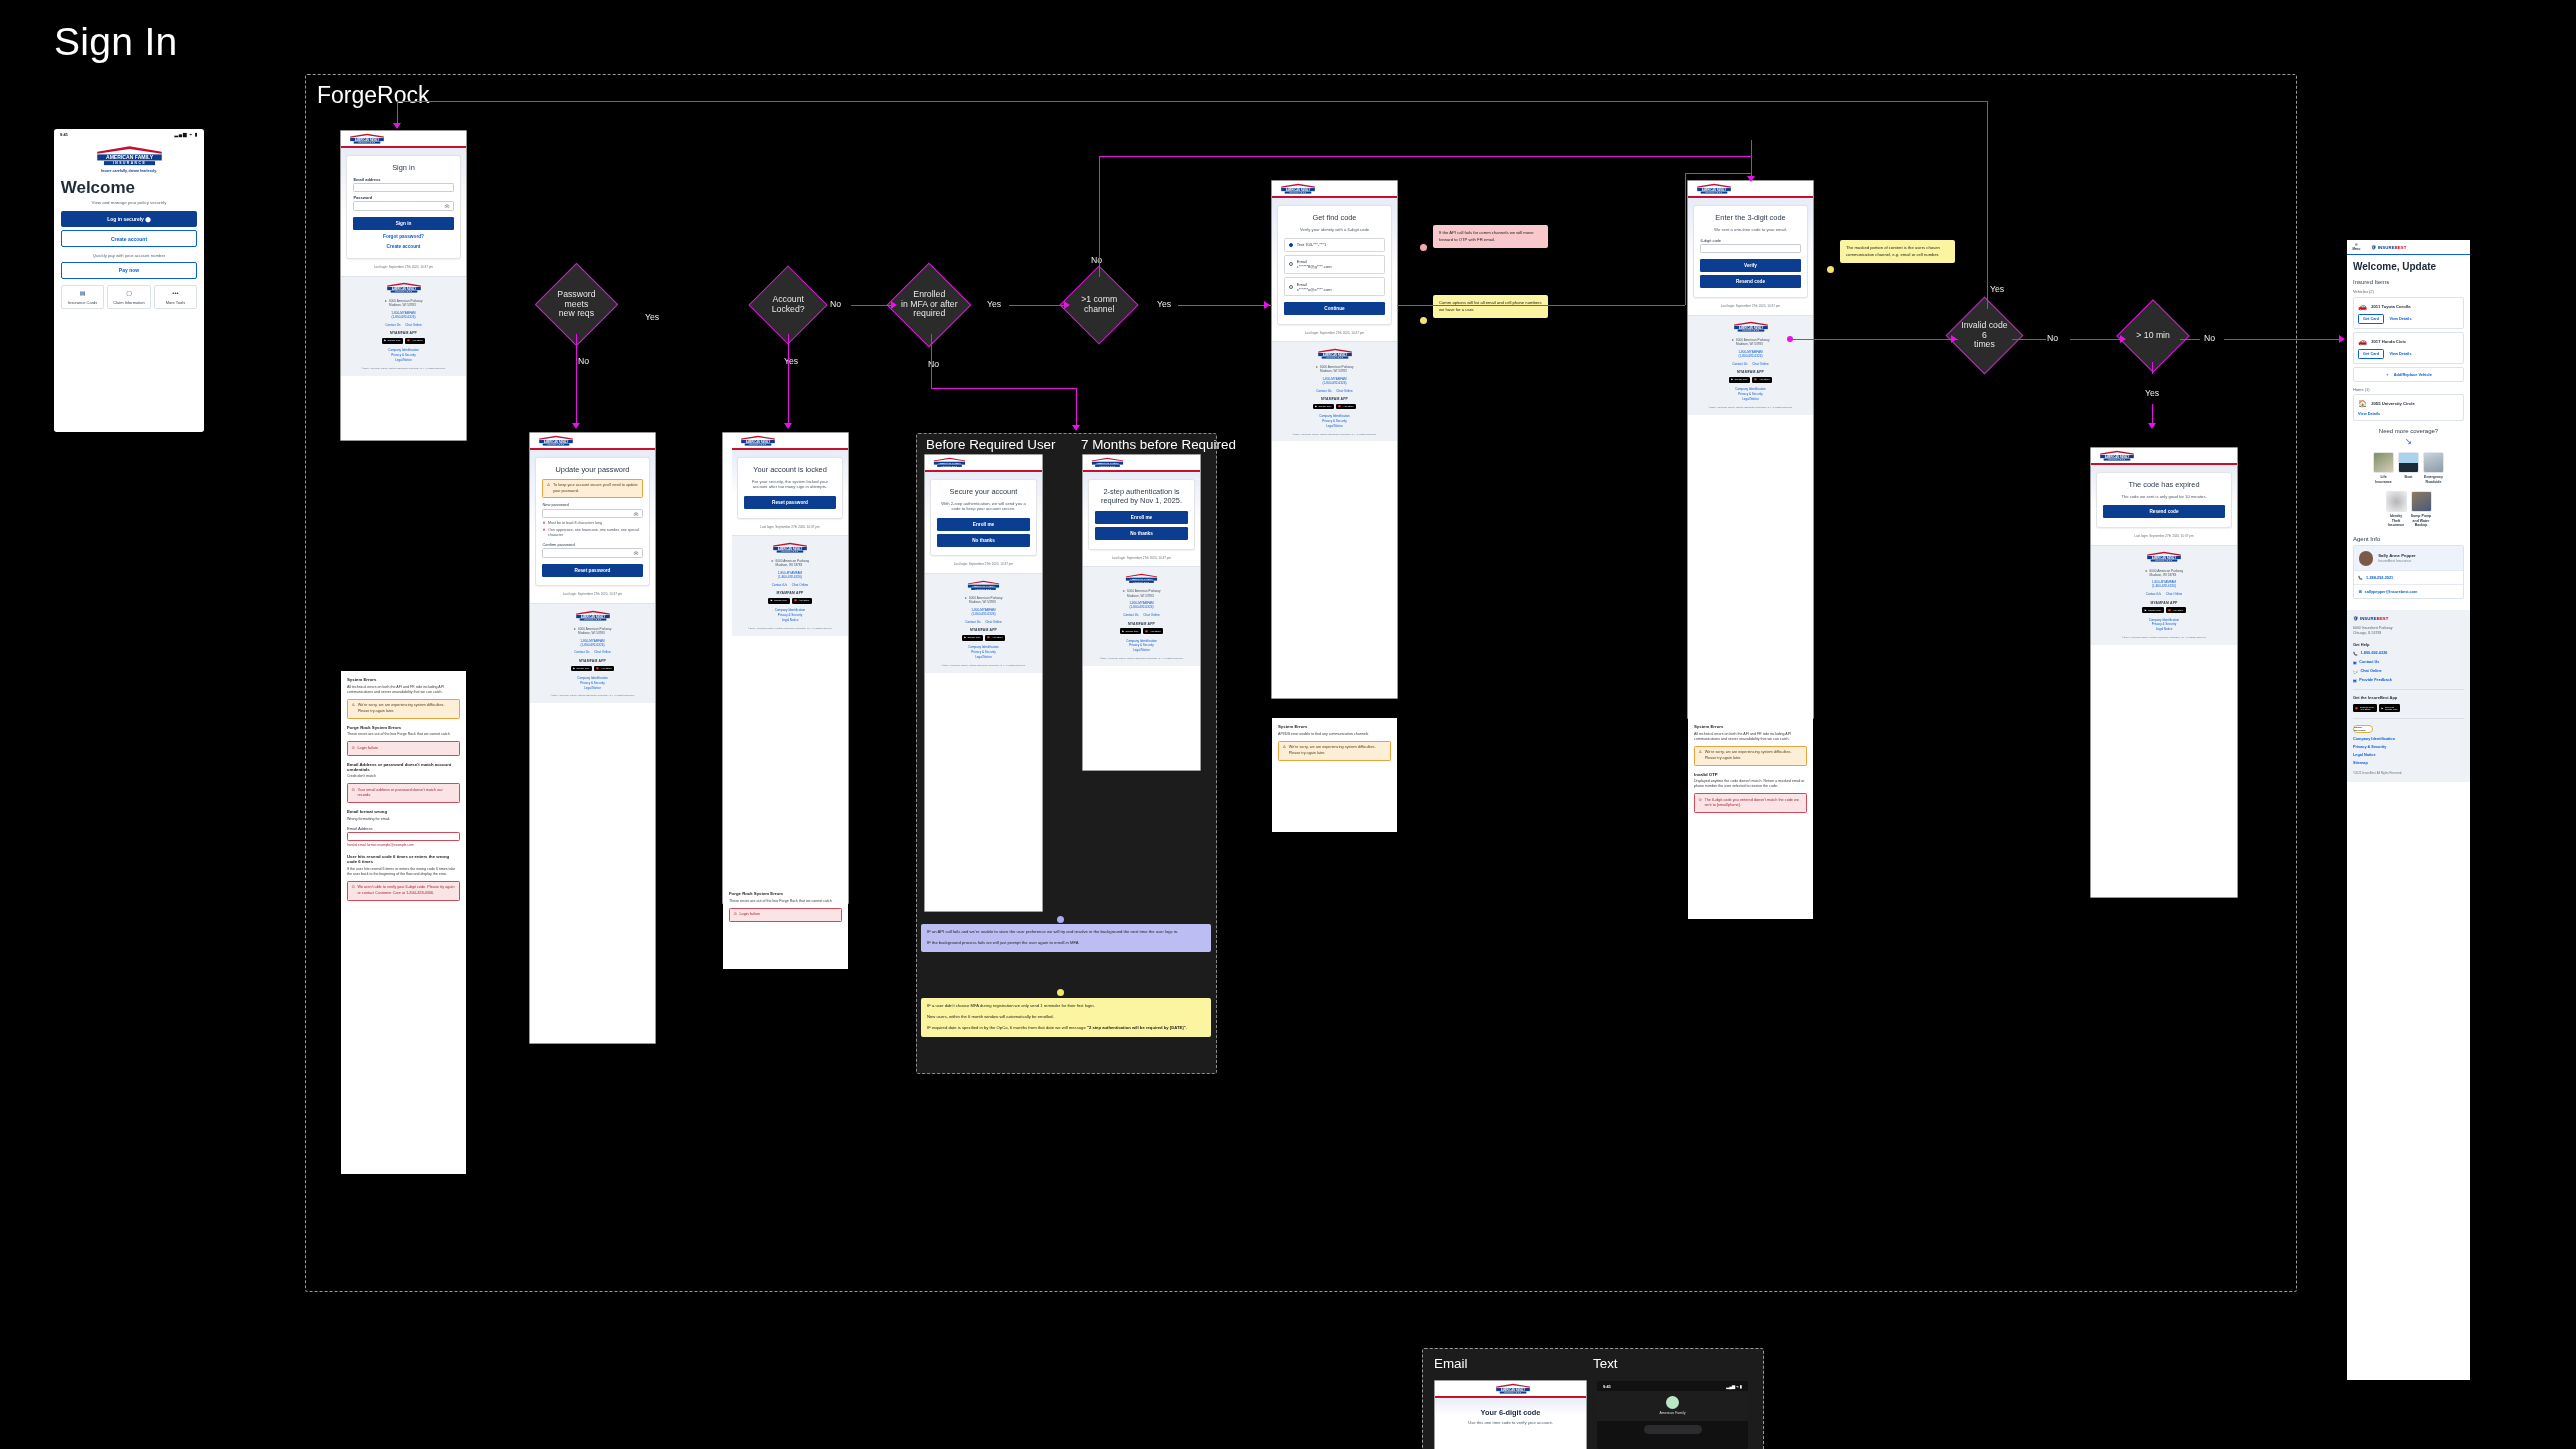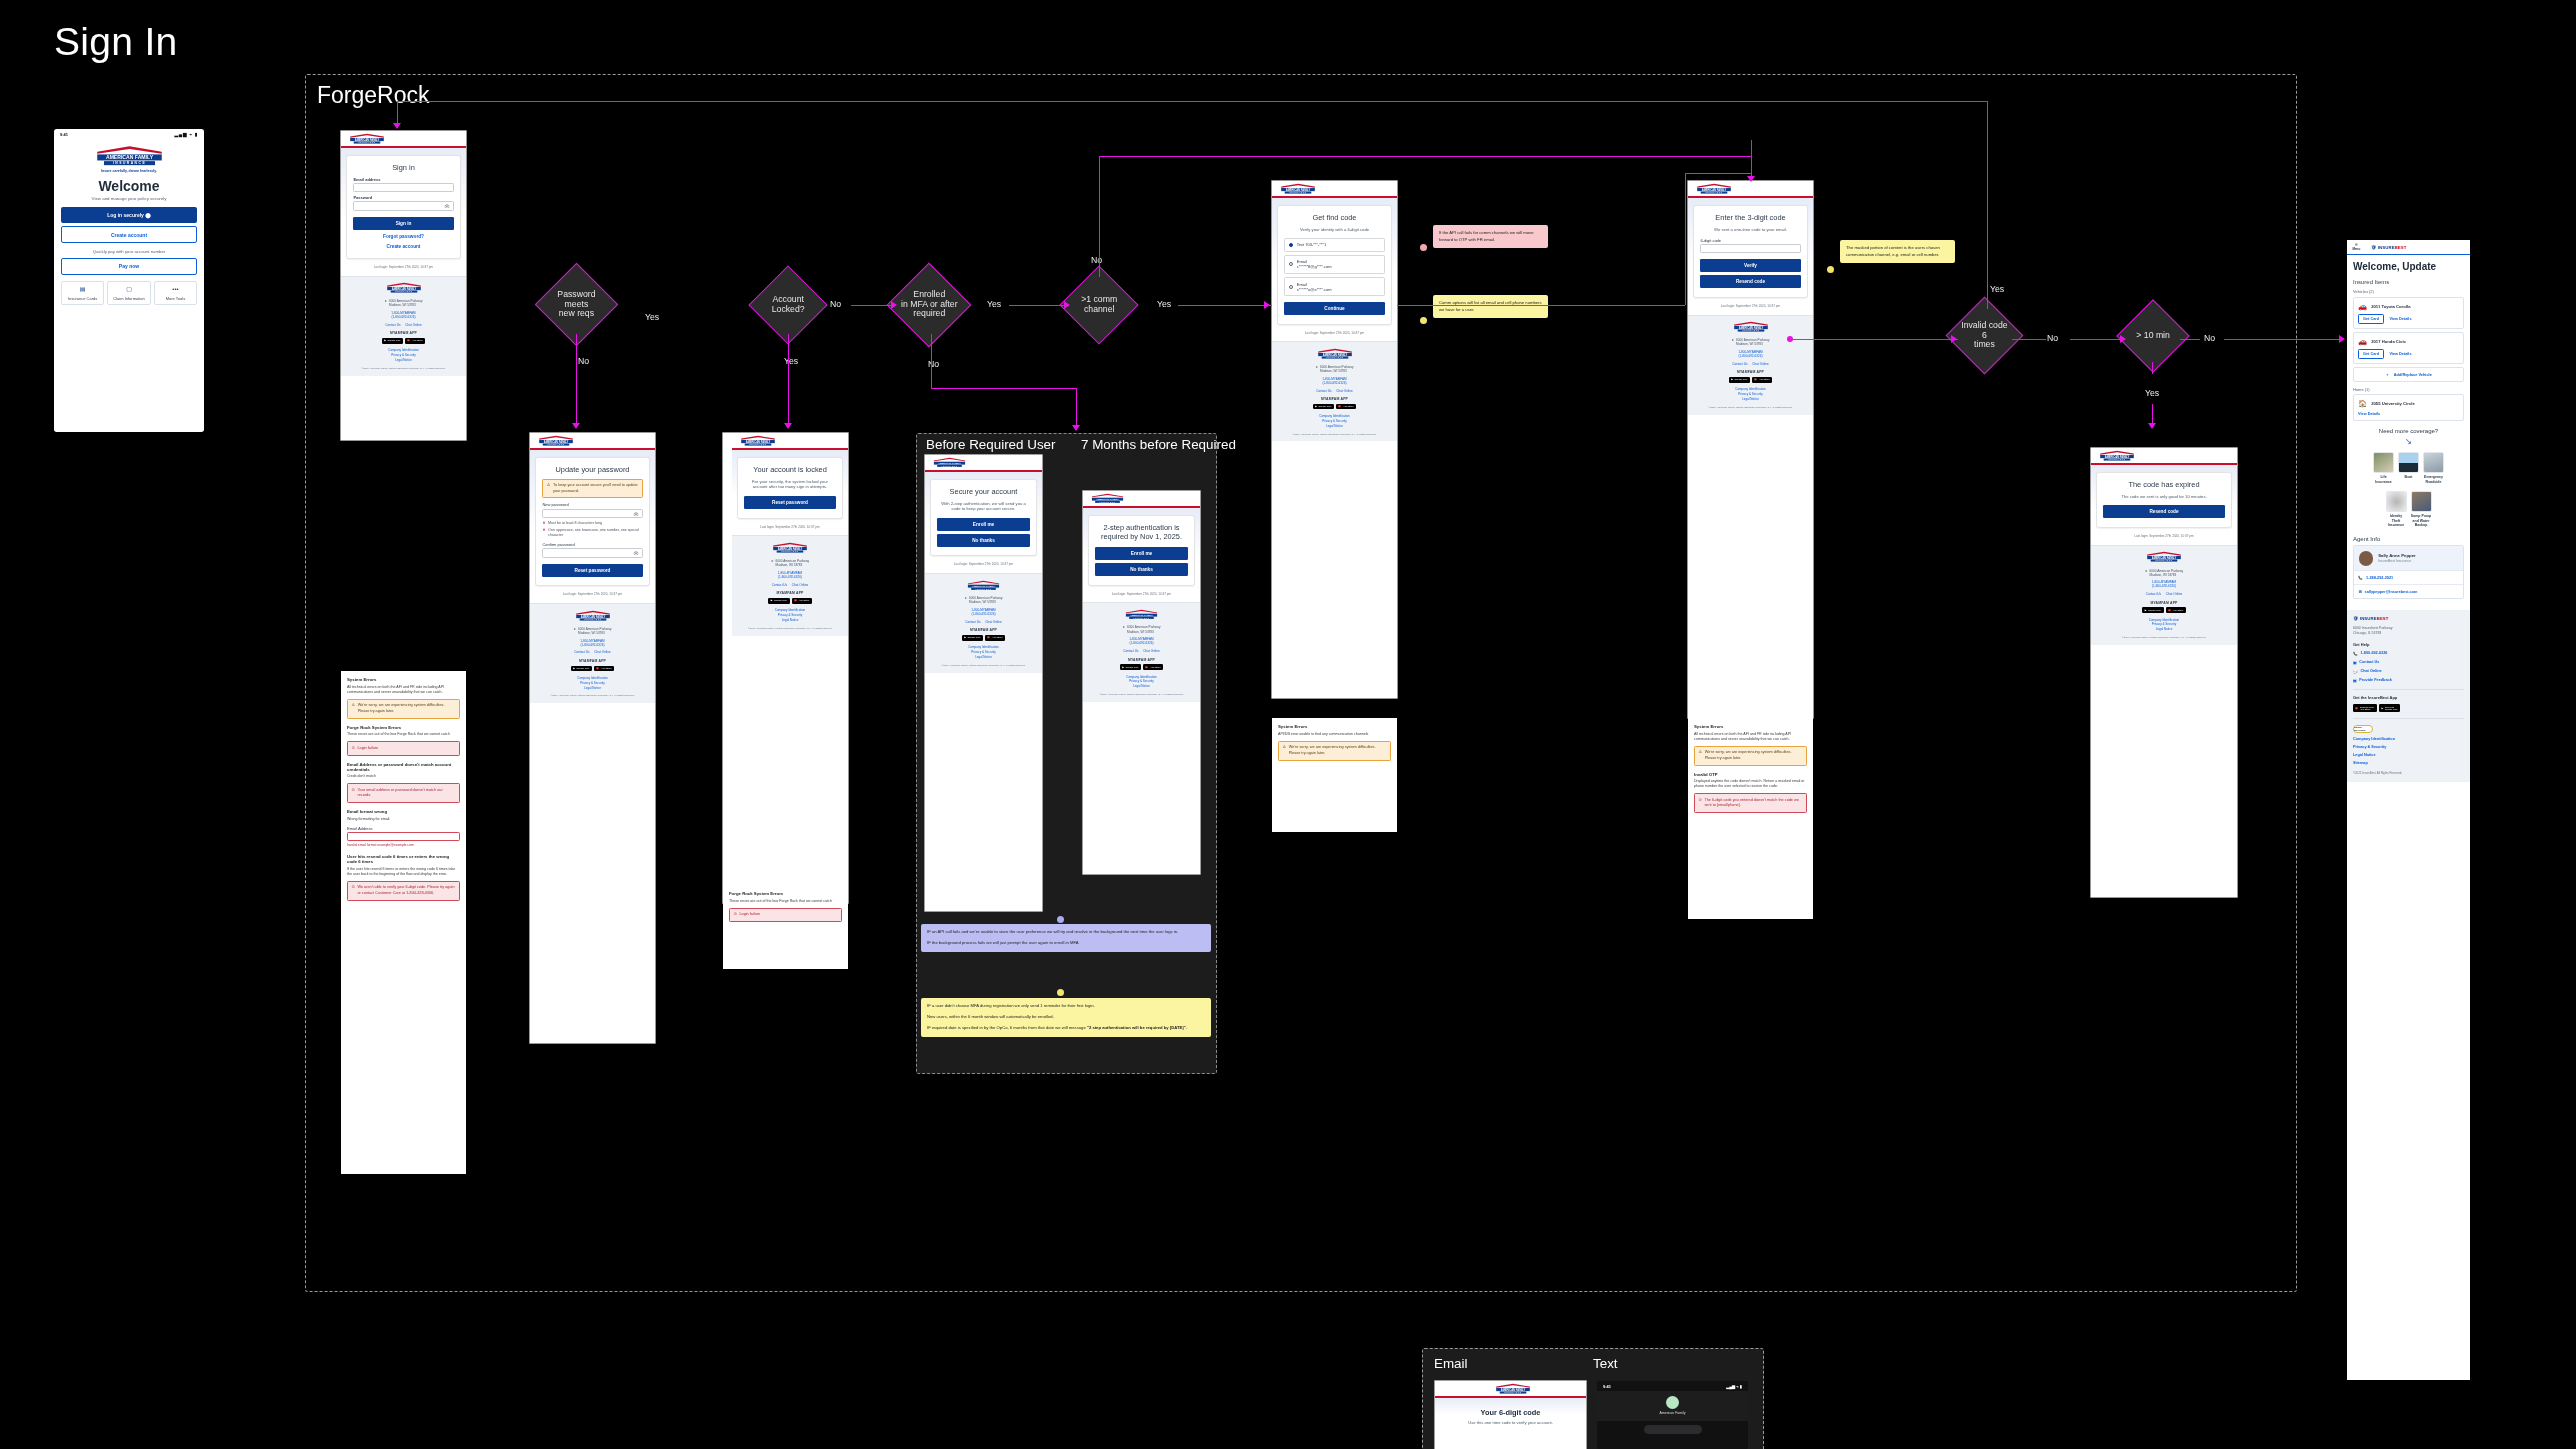--- a/index.html
+++ b/index.html
@@ -88,21 +88,21 @@
   .arrow { position:absolute; width:0; height:0; }
   .arrow.down { border-left:4px solid transparent; border-right:4px solid transparent; border-top:6.7px solid #e612e6; }
   .arrow.right { border-top:4px solid transparent; border-bottom:4px solid transparent; border-left:6.7px solid #e612e6; }
   .edge-label { position:absolute; color:#f0f0f0; font-size:8.7px; }
   .node-dot { position:absolute; width:6px; height:6px; border-radius:50%; background:#e612e6; }
 
   
   .phone { background:#fff; border-radius:2.7px; overflow:hidden; position:relative; }
   .phone-status { display:flex; justify-content:space-between; align-items:center; padding:2.7px 6px 1.3px; font-size:4px; font-weight:700; color:#111; }
   .phone-body { padding:6.7px 6.7px 8px; background:#fff; }
-  .welcome-h { font-size:14px; font-weight:700; text-align:center; color:#1f2c3a; margin-top:5.4px; }
+  .welcome-h { font-size:17px; font-weight:700; text-align:left; color:#1f2c3a; margin-top:5.4px; }
   .welcome-sub { font-size:4.4px; text-align:center; color:#566270; margin-top:2px; }
   .ph-btn-primary { background:#0b3d91; color:#fff; text-align:center; font-size:5px; font-weight:700; padding:4.7px 0; border-radius:2px; margin-top:6px; }
   .ph-btn-outline { border:0.7px solid #0b5ed7; color:#0b5ed7; text-align:center; font-size:5px; font-weight:700; padding:4.7px 0; border-radius:2px; margin-top:3.4px; background:#fff;}
   .ph-hint { font-size:4.3px; text-align:center; color:#566270; margin-top:6px; }
   .tiles { display:flex; gap:2.7px; margin-top:6px; }
   .tile { flex:1; border:0.7px solid #dbe1ea; border-radius:2px; background:#fff; padding:4px 1.3px 3.4px; text-align:center; font-size:4px; color:#3b4856; line-height:1.25; }
   .tile .gl { display:block; font-size:6px; color:#0b3d91; margin-bottom:2px; }
 
   
   .ib { background:#fff; color:#1f2a37; overflow:hidden; }
@@ -495,21 +495,21 @@
     </div>
     <div class="foot-legal">
       <div>Company Identification</div>
       <div>Privacy &amp; Security</div>
       <div>Legal Notice</div>
     </div>
     <div class="foot-copy">©2019 American Family Mutual Insurance Company, S.I. All rights reserved.</div>
   </div>
 </div>
 
-<div class="abs screen" style="left:1083px; top:455px; width:117px; height:383px;margin-top:36px;">
+<div class="abs screen" style="left:1083px; top:455px; width:117px; height:315px;">
   <div class="scr-topbar">
     <svg width="39" height="10.7" viewBox="0 0 120 32">
         <path d="M12 10 L60 2 L108 10 L108 13 L60 6 L12 13 Z" fill="#c8102e"></path>
         <rect x="12" y="14" width="96" height="9" fill="#0b3d91"></rect>
         <text x="60" y="21.5" font-size="7.6" font-weight="bold" fill="#fff" text-anchor="middle" font-family="Liberation Sans, sans-serif">AMERICAN FAMILY</text>
         <rect x="22" y="24" width="76" height="6" fill="#0b3d91"></rect>
         <text x="60" y="28.8" font-size="5" font-weight="bold" fill="#fff" text-anchor="middle" letter-spacing="2.2" font-family="Liberation Sans, sans-serif">INSURANCE</text>
       </svg>
   </div>
   <div class="scr-body">

